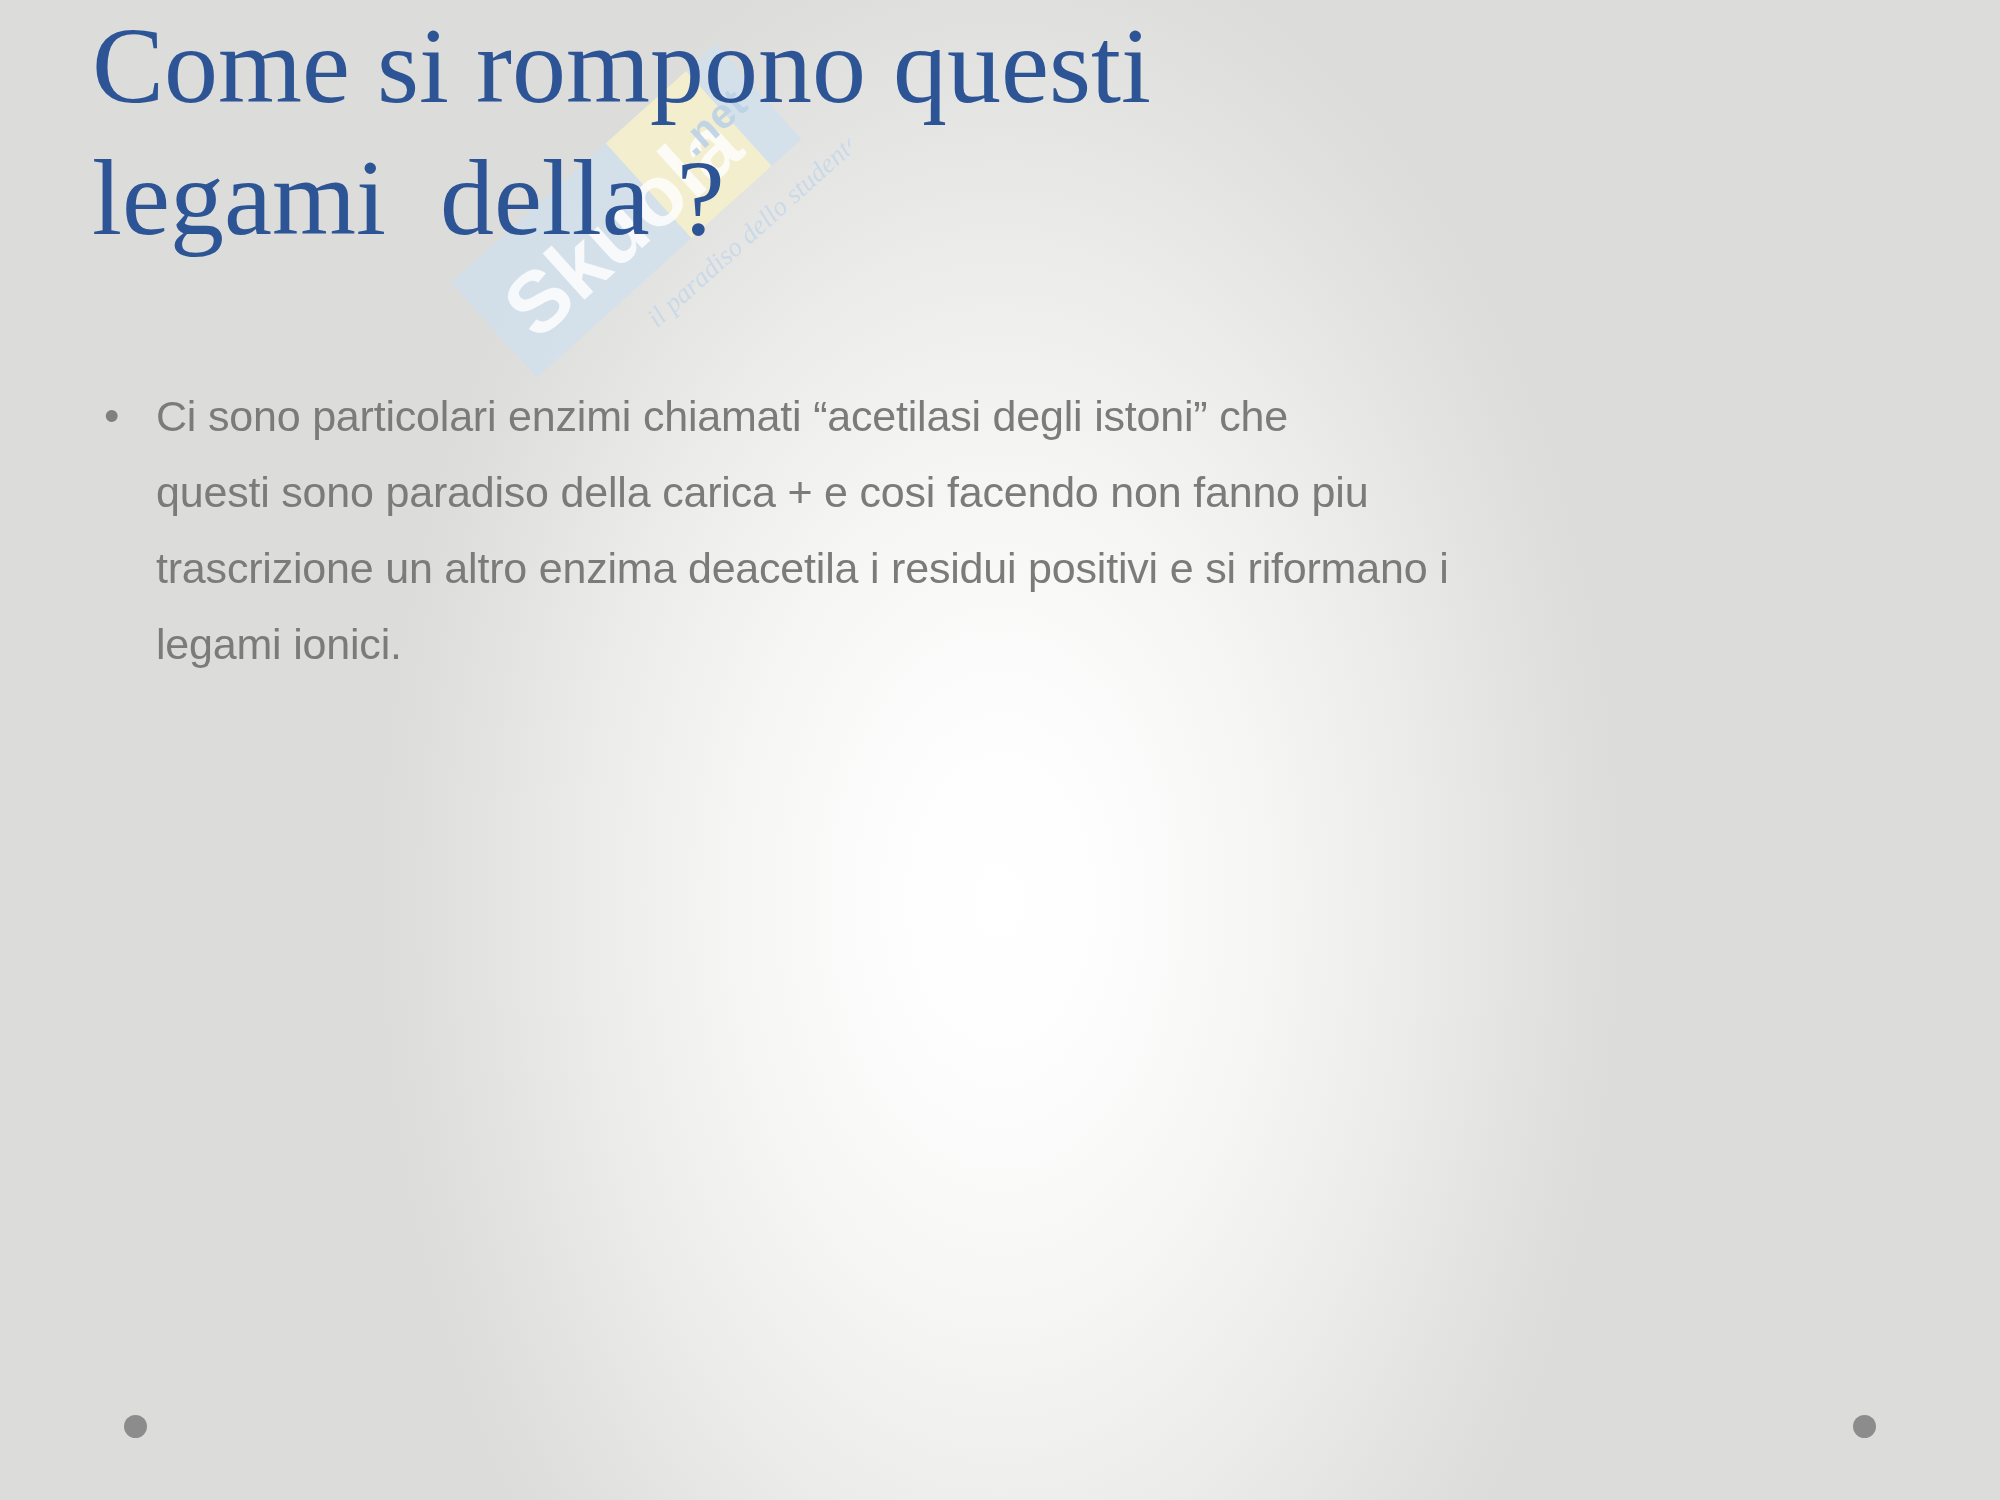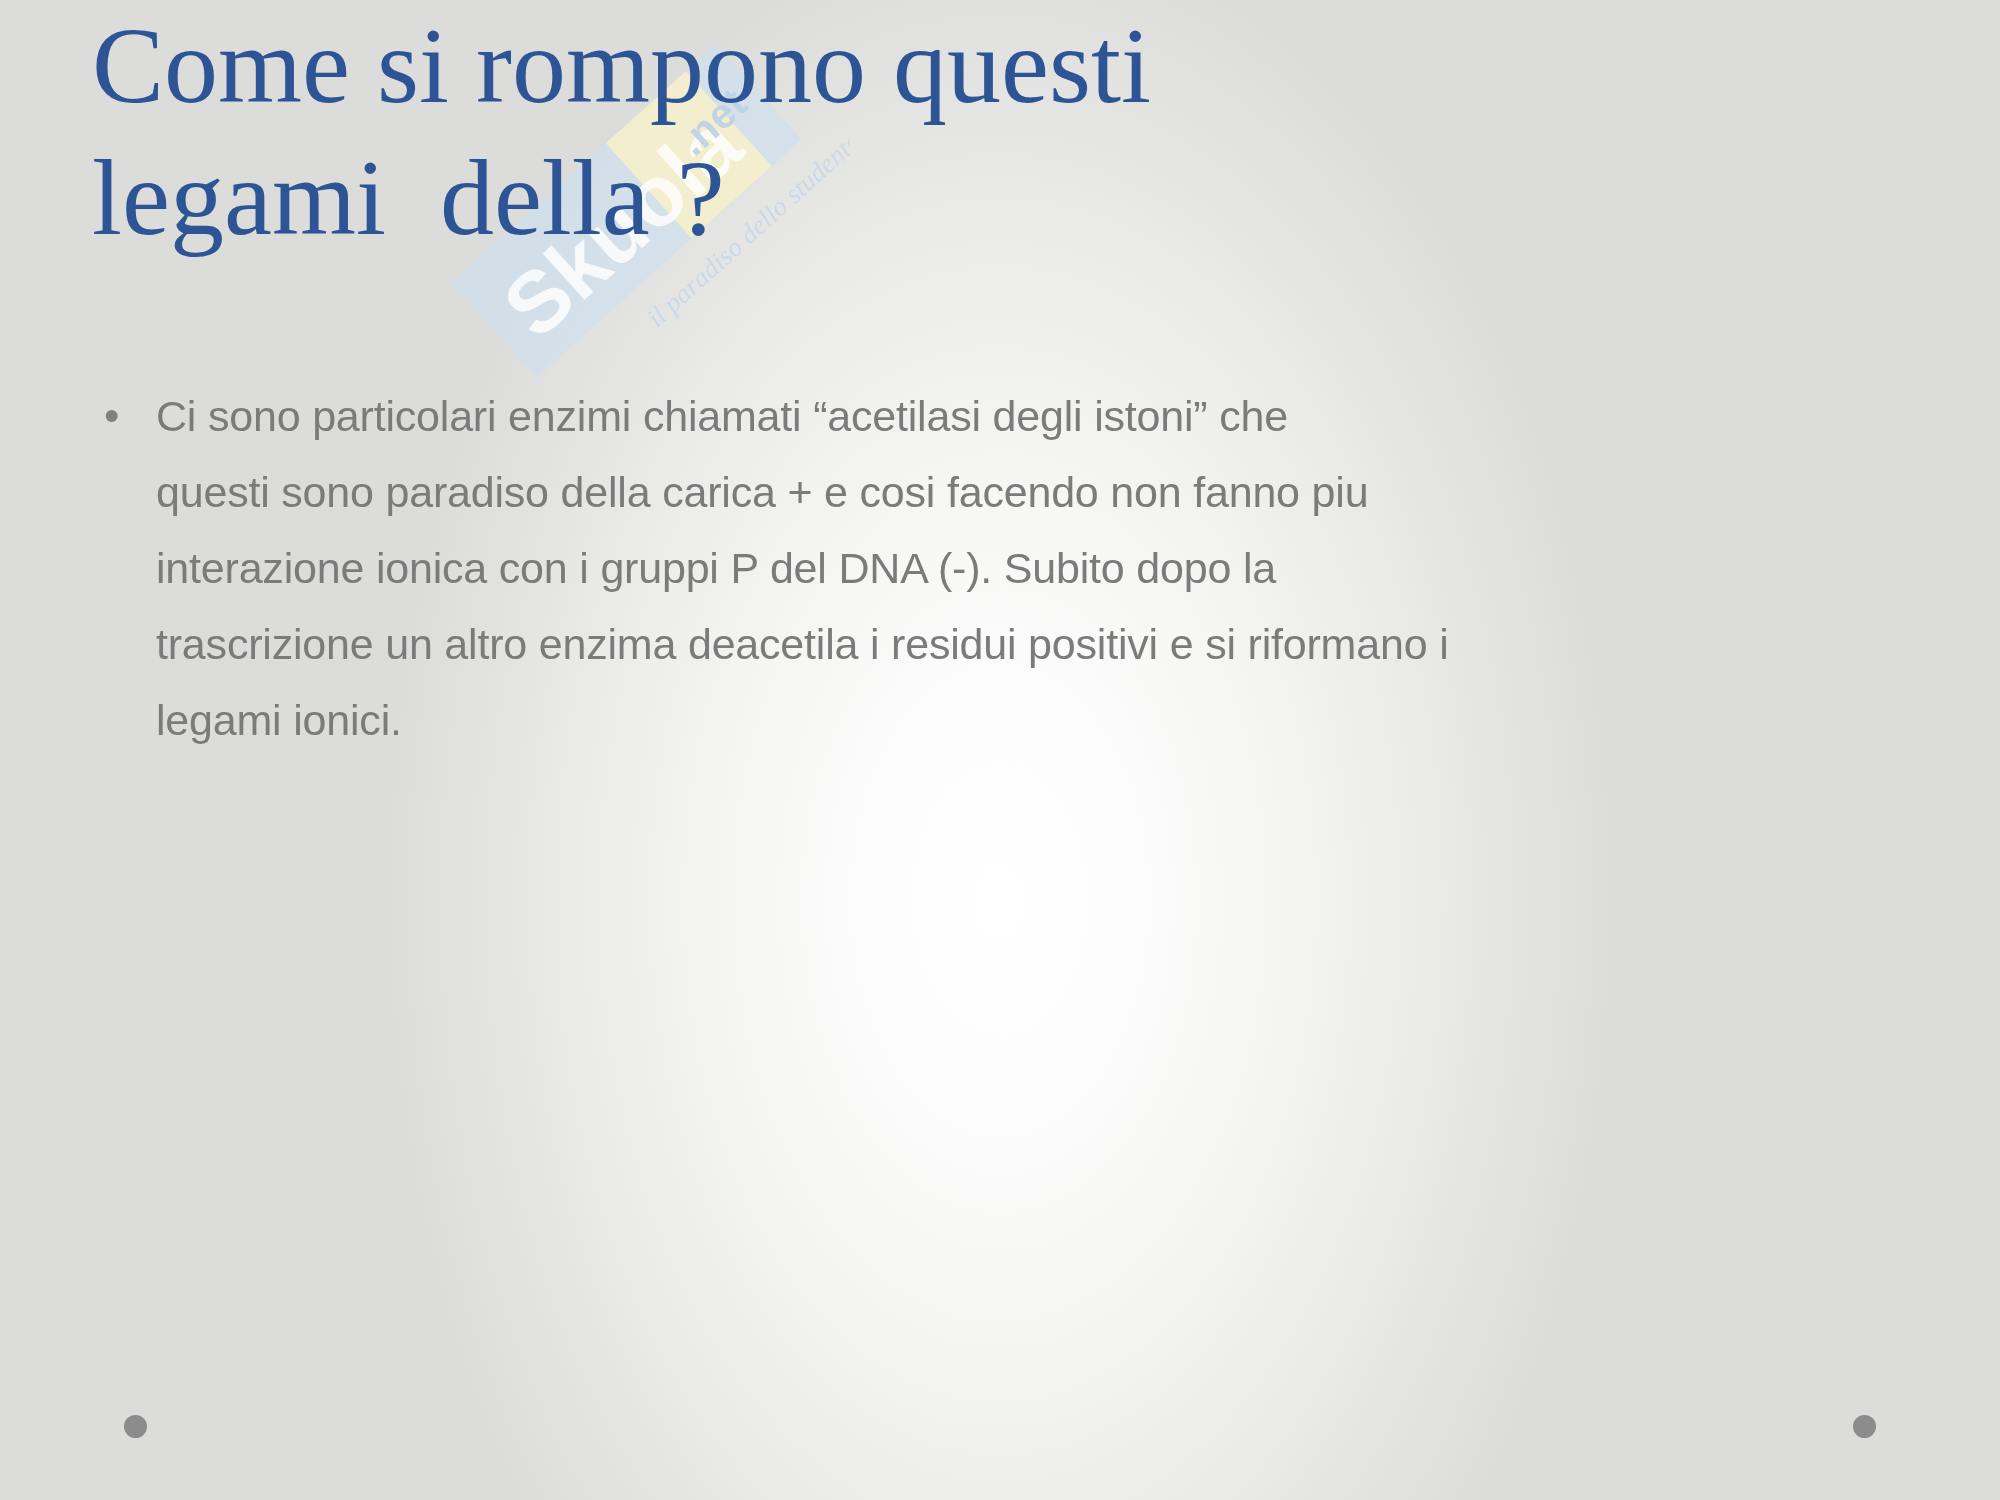--- a/index.html
+++ b/index.html
@@ -131,21 +131,20 @@
     <div class="title-line">Come si rompono questi</div>
     <div class="title-line">legami  della ?</div>
   </div>
 
   <div id="body-block">
     <div class="bullet-row">
       <div class="bullet-marker">•</div>
       <div class="bullet-text">
         <span class="ln">Ci sono particolari enzimi chiamati “acetilasi degli istoni” che</span>
         <span class="ln">questi sono paradiso della carica + e cosi facendo non fanno piu</span>
-        <span class="ln">interazione ionica con i gruppi P del DNA (-). Subito dopo la</span>
         <span class="ln">trascrizione un altro enzima deacetila i residui positivi e si riformano i</span>
         <span class="ln">legami ionici.</span>
       </div>
     </div>
   </div>
 
   <div class="corner-dot" id="dot-left"></div>
   <div class="corner-dot" id="dot-right"></div>
 
 </div>

